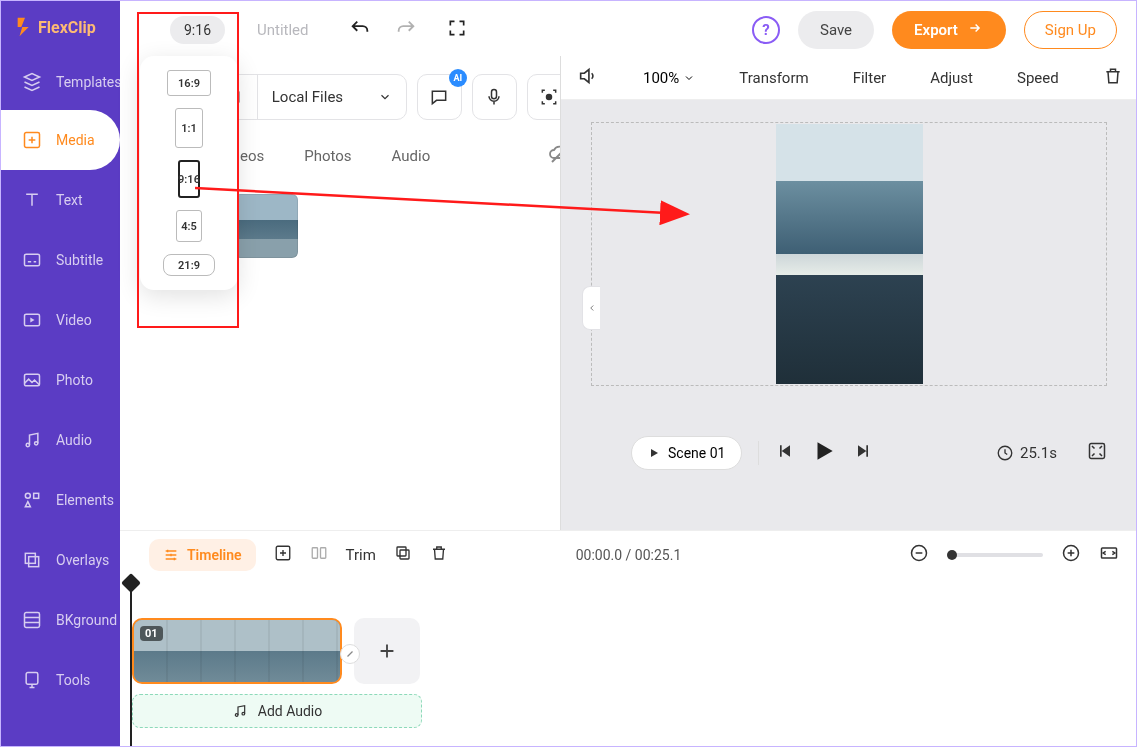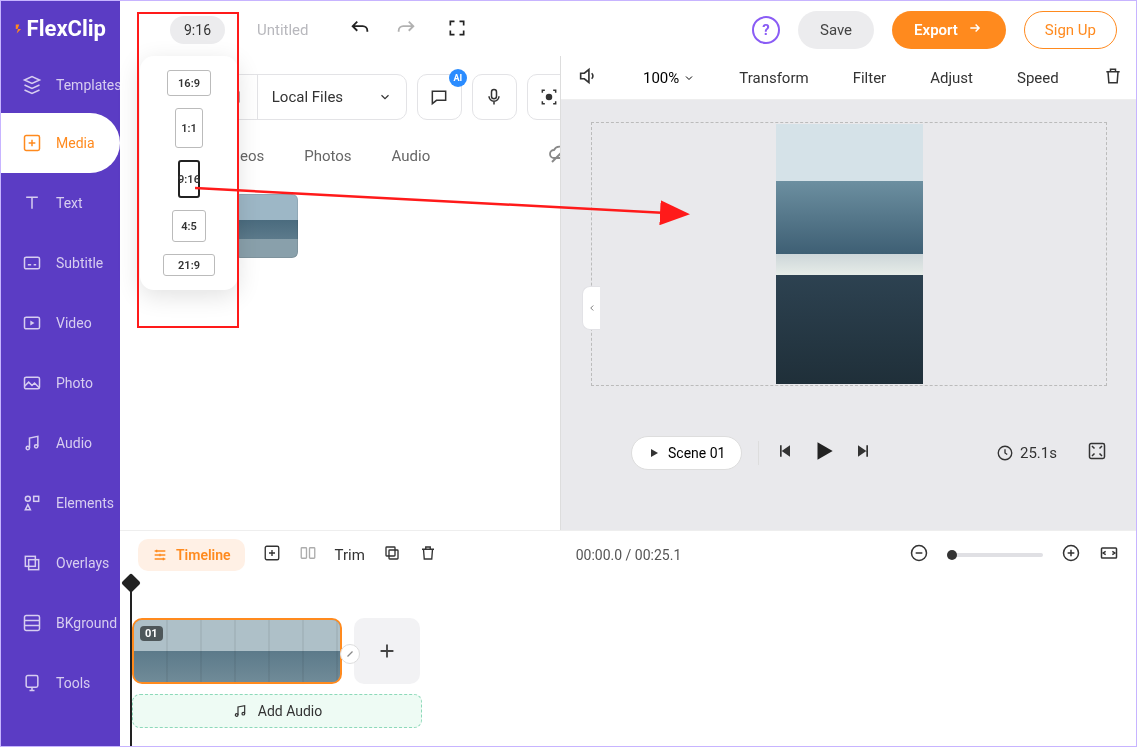--- a/index.html
+++ b/index.html
@@ -1,21 +1,21 @@
 <!DOCTYPE html>
 <html><head>
 <meta charset="utf-8">
 <style>
 * { box-sizing: border-box; margin: 0; padding: 0; font-family: -apple-system, BlinkMacSystemFont, "Segoe UI", Roboto, Arial, sans-serif; }
 body { width: 1137px; height: 747px; overflow: hidden; background: #fff; position: relative; }
 
 
 .sidebar { position: absolute; left: 0; top: 0; width: 120px; height: 747px; background: #5b3cc4; display: flex; flex-direction: column; }
 .logo { padding: 16px 14px; display: flex; align-items: center; gap: 2px; }
-.logo-text { color: #ffffff; font-weight: 700; font-size: 22px; }
+.logo-text { color: #fdba74; font-weight: 700; font-size: 16px; }
 .nav-item { display: flex; align-items: center; gap: 14px; padding: 0 22px; height: 60px; color: #d7cdf0; font-size: 14px; cursor: pointer; border-radius: 0; }
 .nav-item.first { height: 56px; }
 .nav-item.active { background: #fff; color: #ff8a1e; border-radius: 0 30px 30px 0; margin-right: 0; text-align: right; }
 .nav-item svg { flex-shrink: 0; }
 
 
 .topbar { position: absolute; left: 120px; top: 0; right: 0; height: 60px; display: flex; align-items: center; padding: 0 20px; background: #fff; }
 .ratio-pill { background: #ececee; border-radius: 16px; padding: 6px 14px; font-size: 14px; color: #333; cursor: pointer; margin-left: 30px; }
 .title-input { margin-left: 32px; color: #b8b8bd; font-size: 15px; }
 .tb-spacer { flex: 1; }
@@ -26,22 +26,22 @@
 .export-btn { background: #ff8a1e; color: #fff; border: none; border-radius: 22px; padding: 10px 22px; font-size: 15px; font-weight: 600; cursor: pointer; display: flex; gap: 8px; }
 .signup-btn { background: #fff; color: #ff8a1e; border: 1.5px solid #ff8a1e; border-radius: 22px; padding: 9px 20px; font-size: 15px; cursor: pointer; }
 
 
 .ratio-dd { position: absolute; left: 140px; top: 56px; width: 98px; background: #fff; border-radius: 14px; box-shadow: 0 6px 24px rgba(0,0,0,.12); padding: 14px 10px; display: flex; flex-direction: column; gap: 12px; z-index: 40; }
 .ratio-opt { display: flex; align-items: center; justify-content: center; cursor: pointer; }
 .ratio-box { border: 1.5px solid #bbb; border-radius: 3px; display: flex; align-items: center; justify-content: center; font-size: 11px; font-weight: 600; color: #333; }
 .rb-169 { width: 44px; height: 26px; }
 .rb-11  { width: 28px; height: 40px; }
 .rb-916 { width: 22px; height: 38px; border-color: #222; border-width: 2px; }
-.rb-45  { width: 34px; height: 32px; }
-.rb-219 { width: 52px; height: 22px; }
+.rb-45  { width: 26px; height: 32px; }
+.rb-219 { width: 52px; height: 22px; border-radius: 8px; }
 
 
 .anno-box { position: absolute; left: 137px; top: 12px; width: 102px; height: 316px; border: 2px solid #ff1a1a; z-index: 41; pointer-events: none; }
 
 
 .arrow-svg { position: absolute; left: 195px; top: 180px; z-index: 42; pointer-events: none; }
 
 
 .media-panel { position: absolute; left: 120px; top: 60px; width: 472px; height: 470px; background: #fff; padding: 14px 20px 0 20px; }
 .mp-row1 { display: flex; align-items: center; gap: 10px; }
@@ -72,21 +72,21 @@
 .scene-pill { border: 1px solid #ddd; background: #fff; border-radius: 20px; padding: 8px 16px; display: flex; align-items: center; gap: 8px; font-size: 14px; cursor: pointer;}
 .ctrl-ic { color: #333; cursor: pointer; }
 .pv-ctrl .spc { flex: 1; }
 .dur { display: flex; align-items: center; gap: 6px; font-size: 15px; color: #333; }
 
 
 .collapse-handle { position: absolute; left: 582px; top: 286px; width: 18px; height: 44px; background: #fff; border: 1px solid #e2e2e6; border-right: none; border-radius: 8px 0 0 8px; display: flex; align-items: center; justify-content: center; color: #666; cursor: pointer; z-index: 20;}
 
 
 .tl-bar { position: absolute; left: 120px; right: 0; top: 530px; height: 48px; background: #fff; border-top: 1px solid #eee; display: flex; align-items: center; padding: 0 18px; gap: 18px; }
-.tl-pill { background: #fff0e5; color: #ff8a1e; border-radius: 10px; padding: 8px 14px; font-weight: 600; display: flex; align-items: center; gap: 8px; cursor: pointer; font-size: 14px;}
+.tl-pill { background: #fff0e5; color: #ff8a1e; border-radius: 10px; padding: 8px 14px; font-weight: 600; display: flex; align-items: center; gap: 8px; cursor: pointer; font-size: 14px; margin-left: 11px;}
 .tl-ic { color: #333; cursor: pointer; }
 .tl-txt { font-size: 15px; color: #333; cursor: pointer; }
 .tl-time { position: absolute; left: 50%; transform: translateX(-50%); font-size: 14px; color: #555; }
 .tl-bar .spc { flex: 1; }
 .z-slider { width: 96px; height: 4px; background: #e0e0e4; border-radius: 2px; position: relative; }
 .z-slider .knob { width: 10px; height: 10px; border-radius: 50%; background: #333; position: absolute; left: 0; top: -3px; }
 
 
 .tl-track { position: absolute; left: 120px; right: 0; top: 578px; bottom: 0; background: #fff; }
 .playhead { position: absolute; left: 10px; top: 0; width: 2px; height: 100%; background: #222; }

